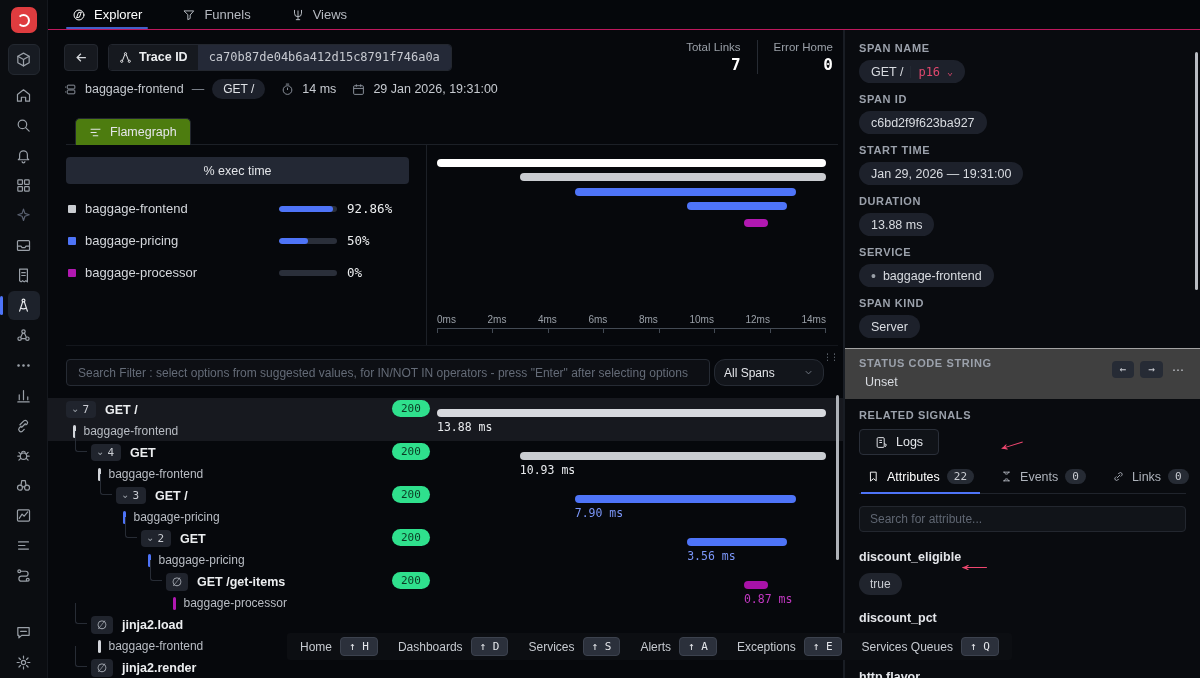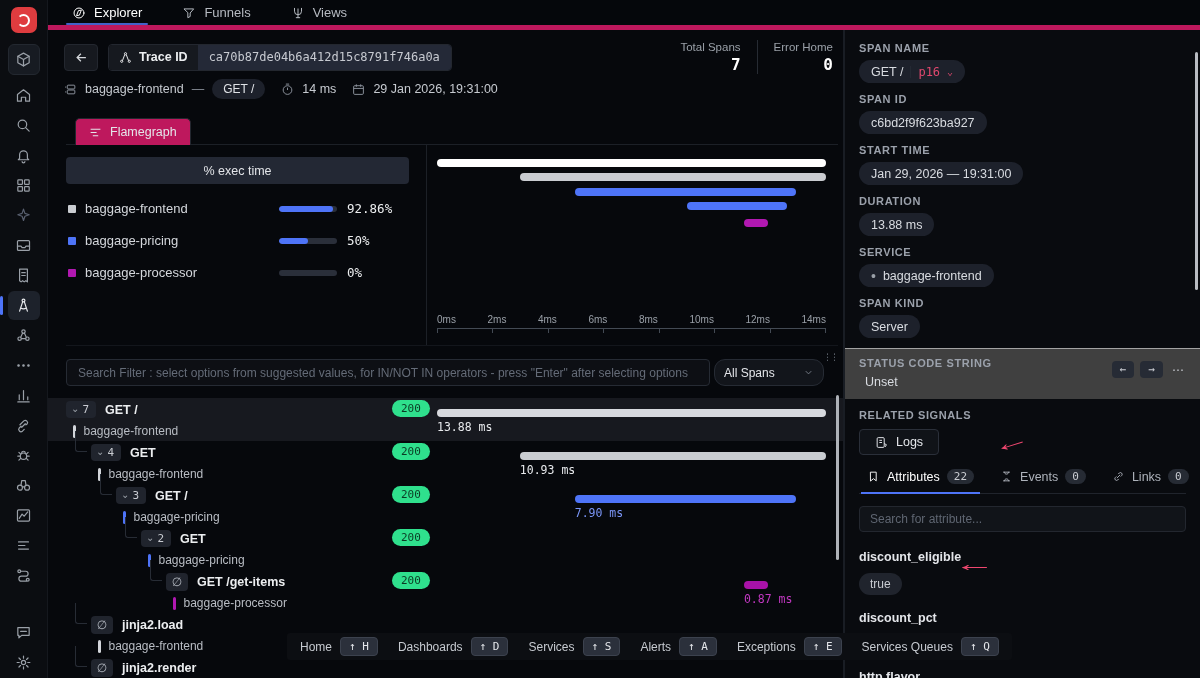--- a/index.html
+++ b/index.html
@@ -21,21 +21,21 @@
              justify-content:center; color:#9aa0a8; border-radius:6px; position:relative; cursor:pointer; }
   .sb-item.boxed { background:#171b22; border:1px solid #232830; margin-bottom:6px; height:31px; }
   .sb-item.dim { color:#596070; }
   .sb-item.active { background:#1d222b; color:#e8eaed; }
   .sb-item.active::before { content:""; position:absolute; left:-8px; top:5px; width:3px; height:19px;
              background:#4e74f8; border-radius:2px; }
   .sb-spacer { flex:1; }
 
   
   #topnav { position:absolute; left:48px; top:0; width:1152px; height:30px; background:#05070b;
-            border-bottom:5px solid #be185d; display:flex; align-items:stretch; padding-left:22px;
+            border-bottom:1px solid #be185d; display:flex; align-items:stretch; padding-left:22px;
             gap:36px; z-index:20; }
   .nav-tab { display:flex; align-items:center; gap:8px; color:#b6bac1; font-size:13px; cursor:pointer;
              position:relative; padding:0 2px; }
   .nav-tab.active { color:#fff; }
   .nav-tab.active::after { content:""; position:absolute; left:-4px; right:-4px; bottom:0; height:2px;
              background:#4361c9; border-radius:1px; }
 
   
   #main { position:absolute; left:48px; top:30px; width:795px; height:648px; background:#06080c; }
 
@@ -53,21 +53,21 @@
   .stat .slab { font-size:11.5px; color:#9aa0a8; margin-bottom:2px; }
   .stat .sval { font-size:16px; font-weight:bold; color:#fff; }
   .stat-div { width:1px; height:34px; background:#262b33; }
 
   #hdr-row2 { position:absolute; left:16px; top:48px; height:22px; display:flex; align-items:center;
               gap:8px; font-size:12.5px; color:#c6cad0; }
   #hdr-row2 .icn { color:#8b919b; display:flex; }
   .op-chip { background:#1d212b; border-radius:12px; padding:3px 11px; font-size:12px; color:#dfe2e6; }
 
   
-  #fg-tab { position:absolute; left:27px; top:88px; height:27px; padding:0 13px; background:#be185d;
+  #fg-tab { position:absolute; left:27px; top:88px; height:27px; padding:0 13px; background:#4d7c0f;
             border:1px solid #23272f; border-bottom:none; border-radius:5px 5px 0 0; display:flex;
             align-items:center; gap:8px; font-size:12.5px; color:#e4e6ea; z-index:2; cursor:pointer; }
   #fg-panel { position:absolute; left:18px; top:114px; width:772px; height:202px;
             border-top:1px solid #1c2027; border-bottom:1px solid #13161c; }
   #legend-col { position:absolute; left:0; top:0; width:361px; height:100%; border-right:1px solid #1c2027; }
   #exec-hdr { margin:12px 17px 0 0; height:27px; background:#232834; border-radius:4px; display:flex;
             align-items:center; justify-content:center; font-size:12.5px; color:#e2e4e8; }
   .leg-row { display:flex; align-items:center; margin:17px 17px 0 2px; }
   .leg-sq { width:8px; height:8px; border-radius:1px; margin-right:9px; }
   .leg-name { font-size:13px; color:#d4d7dc; }
@@ -389,21 +389,21 @@
               <circle cx="19" cy="19" r="2"></circle>
               <path d="M6.5 17.5L10.5 7M13.5 7l4 10.5"></path>
             </svg>
           </span>
         <span>Trace ID</span>
       </div>
       <div class="tval mono">ca70b87de04b6a412d15c8791f746a0a</div>
     </div>
     <div id="hdr-stats">
       <div class="stat">
-        <div class="slab">Total Spans</div>
+        <div class="slab">Total Links</div>
         <div class="sval mono">7</div>
       </div>
       <div class="stat-div"></div>
       <div class="stat">
         <div class="slab">Error Home</div>
         <div class="sval mono">0</div>
       </div>
     </div>
   </div>
 
@@ -590,20 +590,24 @@
               <span class="cv">⌄</span>
               <span class="mono">2</span>
             </span>
             <span class="sp-name">GET</span>
             <span class="status-badge">200</span>
           </div>
           <div class="sp-svc-row" style="padding-left: 100px;">
             <span class="svc-ind" style="background:#4e74f8"></span>
       <span class="svc-name">baggage-pricing</span>
           </div>
+        </div>
+        <div class="span-right">
+          <div class="wbar" style="left: 64.3%; width: 25.6%; background: rgb(78, 116, 248);"></div>
+          <div class="wlabel" style="left: 64.3%; color: rgb(123, 150, 248);">3.56 ms</div>
         </div>
       </div>
       <div class="span-block">
         <div class="sp-left" style="position: relative; width: 389px; height: 100%;">
           <div class="elbow" style="left: 102px;"></div>
           <div class="sp-name-row" style="padding-left: 118px;">
             <span class="leaf-ic">∅</span>
             <span class="sp-name">GET /get-items</span>
             <span class="status-badge">200</span>
           </div>

